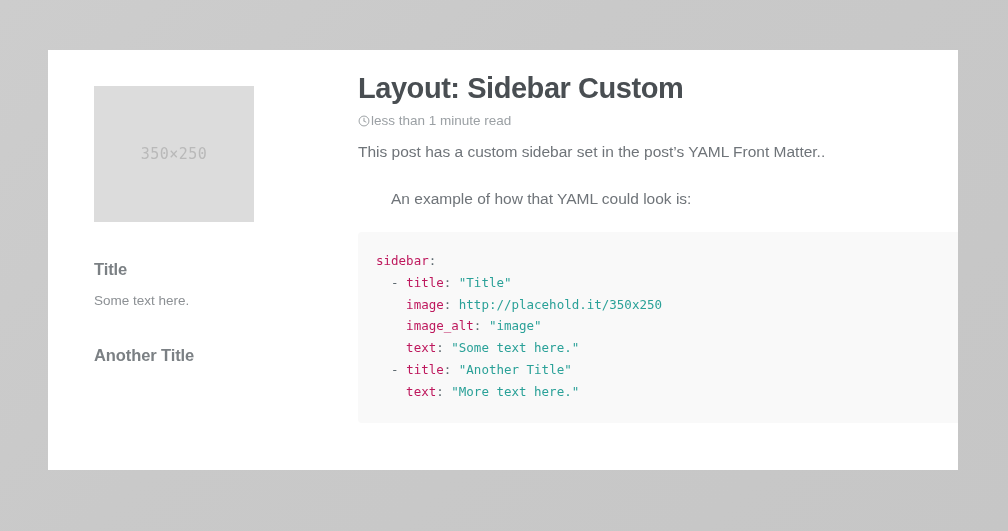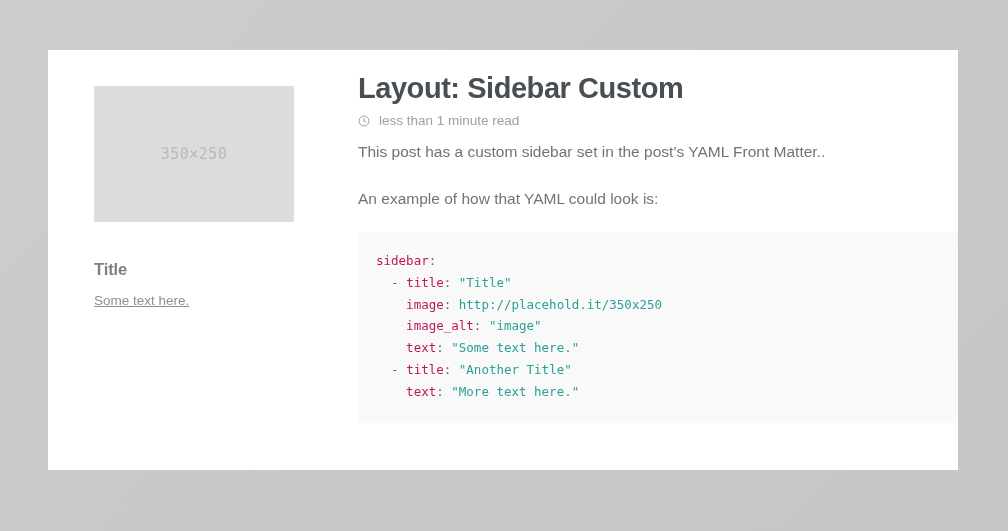--- a/index.html
+++ b/index.html
@@ -37,21 +37,21 @@
 
   
   #sidebar {
     position: absolute;
     left: 46px;
     top: 36px;
     width: 210px;
   }
 
   #sidebar-figure {
-    width: 200px;
+    width: 160px;
     height: 136px;
     background: #dcdcdc;
     position: relative;
   }
 
   #sidebar-figure .ph-label {
     position: absolute;
     left: 0; right: 0;
     top: 50%;
     transform: translateY(-50%);
@@ -68,21 +68,20 @@
     font-size: 16.5px;
     font-weight: bold;
     color: #7b8084;
     letter-spacing: -0.1px;
   }
 
   .sidebar-text {
     font-size: 13.5px;
     color: #8c9094;
     font-weight: normal;
-    text-decoration: underline;
   }
 
   #sb-1-title { margin-top: 38px; }
   #sb-1-text  { margin-top: 14px; }
   #sb-2-title { margin-top: 38px; }
   #sb-2-text  { margin-top: 14px; }
 
   
   #main {
     position: absolute;
@@ -96,42 +95,42 @@
     font-weight: bold;
     color: #494e52;
     letter-spacing: -0.45px;
     line-height: 1.12;
   }
 
   #post-meta {
     margin-top: 9px;
     display: flex;
     align-items: center;
-    gap: 9px;
+    gap: 1px;
     color: #9ba0a4;
     font-size: 13.5px;
   }
 
   .clock-icon {
     display: inline-block;
     width: 12px;
     height: 12px;
     flex: 0 0 12px;
     position: relative;
     top: 0px;
   }
 
   .para {
     margin-top: 12px;
     font-size: 15.5px;
     color: #6f7479;
     line-height: 1.5;
   }
 
-  #para-2 { margin-top: 23px; }
+  #para-2 { margin-top: 23px; margin-left: 33px; }
 
   
   #code-block {
     margin-top: 22px;
     background: #f9f9f9;
     border-radius: 4px;
     padding: 18px 20px 20px 18px;
     width: 660px;
     font-family: "DejaVu Sans Mono", monospace;
     font-size: 12.5px;
@@ -158,20 +157,21 @@
       <div id="sidebar-figure">
         <span class="ph-label">350×250</span>
       </div>
 
       <div class="sidebar-block">
         <h3 id="sb-1-title" class="sidebar-title">Title</h3>
         <p id="sb-1-text" class="sidebar-text">Some text here.</p>
       </div>
 
       <div class="sidebar-block">
+        <h3 id="sb-2-title" class="sidebar-title">Another Title</h3>
       </div>
 
     </aside>
 
     <article id="main">
 
       <h1 id="post-title">Layout: Sidebar Custom</h1>
 
       <div id="post-meta">
         <span class="clock-icon">

